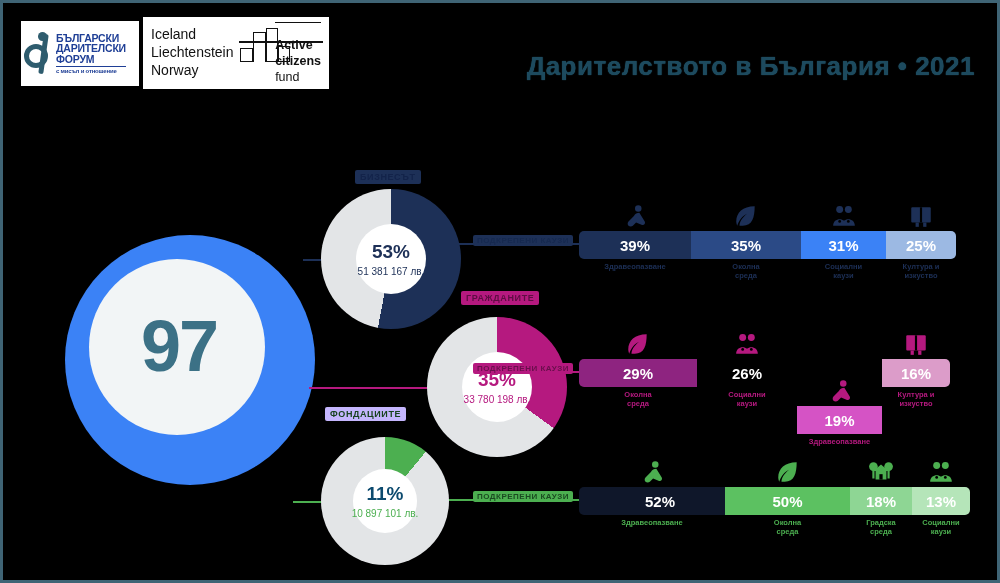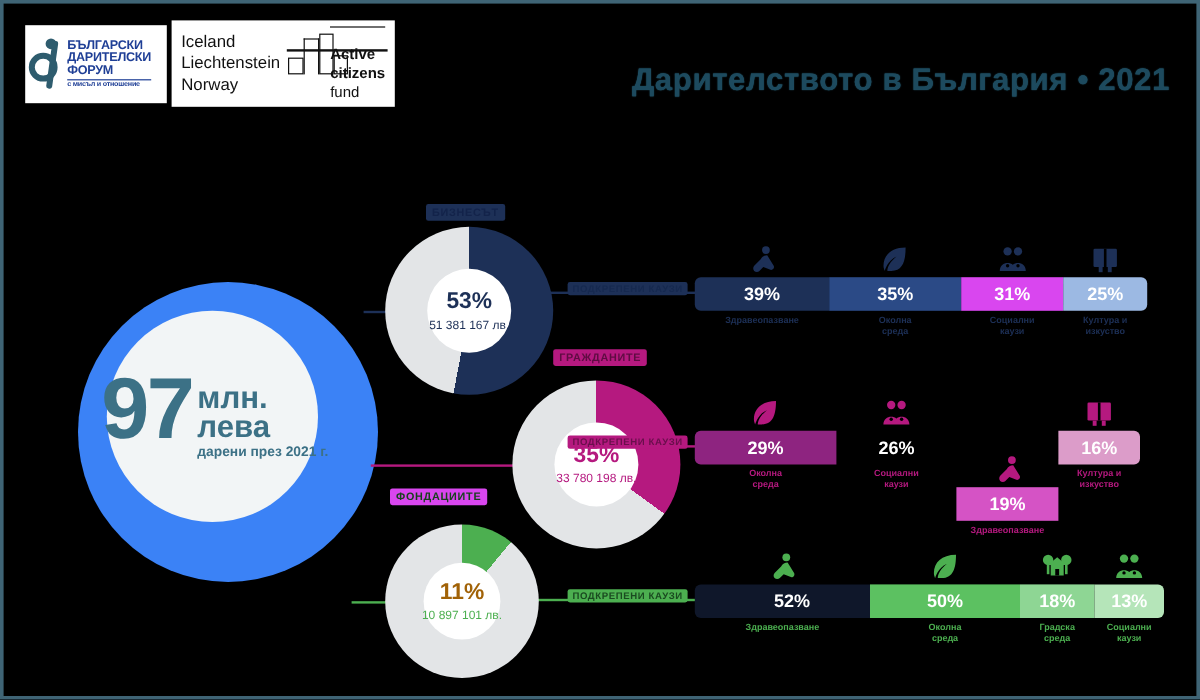--- a/index.html
+++ b/index.html
@@ -69,21 +69,21 @@
   #donut-pink .hole{left:35px;top:35px;width:70px;height:70px;}
   #donut-green{left:318px;top:434px;width:128px;height:128px;}
   #donut-green .hole{left:32px;top:32px;width:64px;height:64px;}
 
   .donut-label{
     position:absolute;font-size:9px;font-weight:bold;letter-spacing:0.6px;
     white-space:nowrap;padding:2px 5px;border-radius:2px;
   }
   #label-blue{left:352px;top:167px;color:#13234a;background:#1d3057;}
   #label-pink{left:458px;top:288px;color:#5e0c42;background:#b5197f;}
-  #label-green{left:322px;top:404px;color:#17421d;background:#d946ef;}
+  #label-green{left:322px;top:404px;color:#17421d;background:#c4b5fd;}
 
   
   .conn{position:absolute;height:1.5px;}
 
   
   .row{position:absolute;}
   .bars{display:flex;align-items:stretch;}
   .seg{
     height:28px;display:flex;align-items:center;justify-content:center;
     color:#fff;font-size:15px;font-weight:bold;position:relative;
@@ -149,25 +149,20 @@
     </div>
     <div class="acf-rule"></div>
   </div>
 
   <div id="title">Дарителството в България • 2021</div>
 
   <div id="big-circle">
     <div id="big-inner">
       <div id="big-content">
         <div id="big-num">97</div>
-        <div id="big-unit">
-          <span class="u">млн.</span>
-          <span class="u">лева</span>
-          <span class="sub">дарени през 2021 г.</span>
-        </div>
       </div>
     </div>
   </div>
 
   <div class="conn" style="left:300px;top:256px;width:30px;background:#1d3057;"></div>
   <div class="conn" style="left:306px;top:384px;width:130px;background:#b5197f;"></div>
   <div class="conn" style="left:290px;top:498px;width:40px;background:#4caf50;"></div>
   <div class="conn" style="left:452px;top:240px;width:128px;background:#1d3057;"></div>
   <div class="conn" style="left:556px;top:368px;width:26px;background:#b5197f;"></div>
   <div class="conn" style="left:440px;top:496px;width:142px;background:#4caf50;"></div>
@@ -183,21 +178,21 @@
   <div class="donut" id="donut-pink" style="background: conic-gradient(rgb(181, 25, 127) 0deg, rgb(181, 25, 127) 126deg, rgb(227, 229, 231) 126deg, rgb(227, 229, 231) 360deg);">
     <div class="hole">
       <div class="pct" style="color: rgb(181, 25, 127);">35%</div>
       <div class="amt" style="color: rgb(181, 25, 127);">33 780 198 лв.</div>
     </div>
   </div>
   <div class="donut-label" id="label-pink">ГРАЖДАНИТЕ</div>
 
   <div class="donut" id="donut-green" style="background: conic-gradient(rgb(76, 175, 80) 0deg, rgb(76, 175, 80) 39.6deg, rgb(227, 229, 231) 39.6deg, rgb(227, 229, 231) 360deg);">
     <div class="hole">
-      <div class="pct" style="color: #a16207;">11%</div>
+      <div class="pct" style="color: #0c4a6e;">11%</div>
       <div class="amt" style="color: rgb(76, 175, 80);">10 897 101 лв.</div>
     </div>
   </div>
   <div class="donut-label" id="label-green">ФОНДАЦИИТЕ</div>
 
   <div class="row" id="row-blue">
       <div class="bars">
         <div class="seg" style="width: 112px; background: rgb(29, 48, 87);">
           <div class="icon"><svg viewBox="0 0 24 24" width="26" height="26">
               <circle cx="15" cy="5" r="3" fill="#1d3057"></circle>
@@ -211,21 +206,21 @@
         <div class="seg" style="width: 110px; background: rgb(43, 74, 134);">
           <div class="icon"><svg viewBox="0 0 24 24" width="26" height="26">
               <path fill="#1d3057" d="M20 3C9 3 3 9 3 17c0 2 1 4 1 4s2-8 9-11c-5 4-7 8-7 11h3c9 0 11-8 11-18z"></path>
             </svg></div>
           <span>35%</span>
           <div class="cap" style="color: rgb(29, 48, 87);">
             <div>Околна</div>
             <div>среда</div>
           </div>
         </div>
-        <div class="seg" style="width: 85px; background: #d946ef;">
+        <div class="seg" style="width: 85px; background: #3b82f6;">
           <div class="icon"><svg viewBox="0 0 24 24" width="26" height="26">
               <circle cx="8" cy="6" r="3.2" fill="#1d3057"></circle>
               <circle cx="16" cy="6" r="3.2" fill="#1d3057"></circle>
               <path fill="#1d3057" d="M2 21c0-4 3-6 6-6s6 2 6 6zM10 21c0-4 3-6 6-6s6 2 6 6z"></path>
               <circle cx="8" cy="17" r="1.3" fill="#000"></circle>
               <circle cx="16" cy="17" r="1.3" fill="#000"></circle>
             </svg></div>
           <span>31%</span>
           <div class="cap" style="color: rgb(29, 48, 87);">
             <div>Социални</div>

